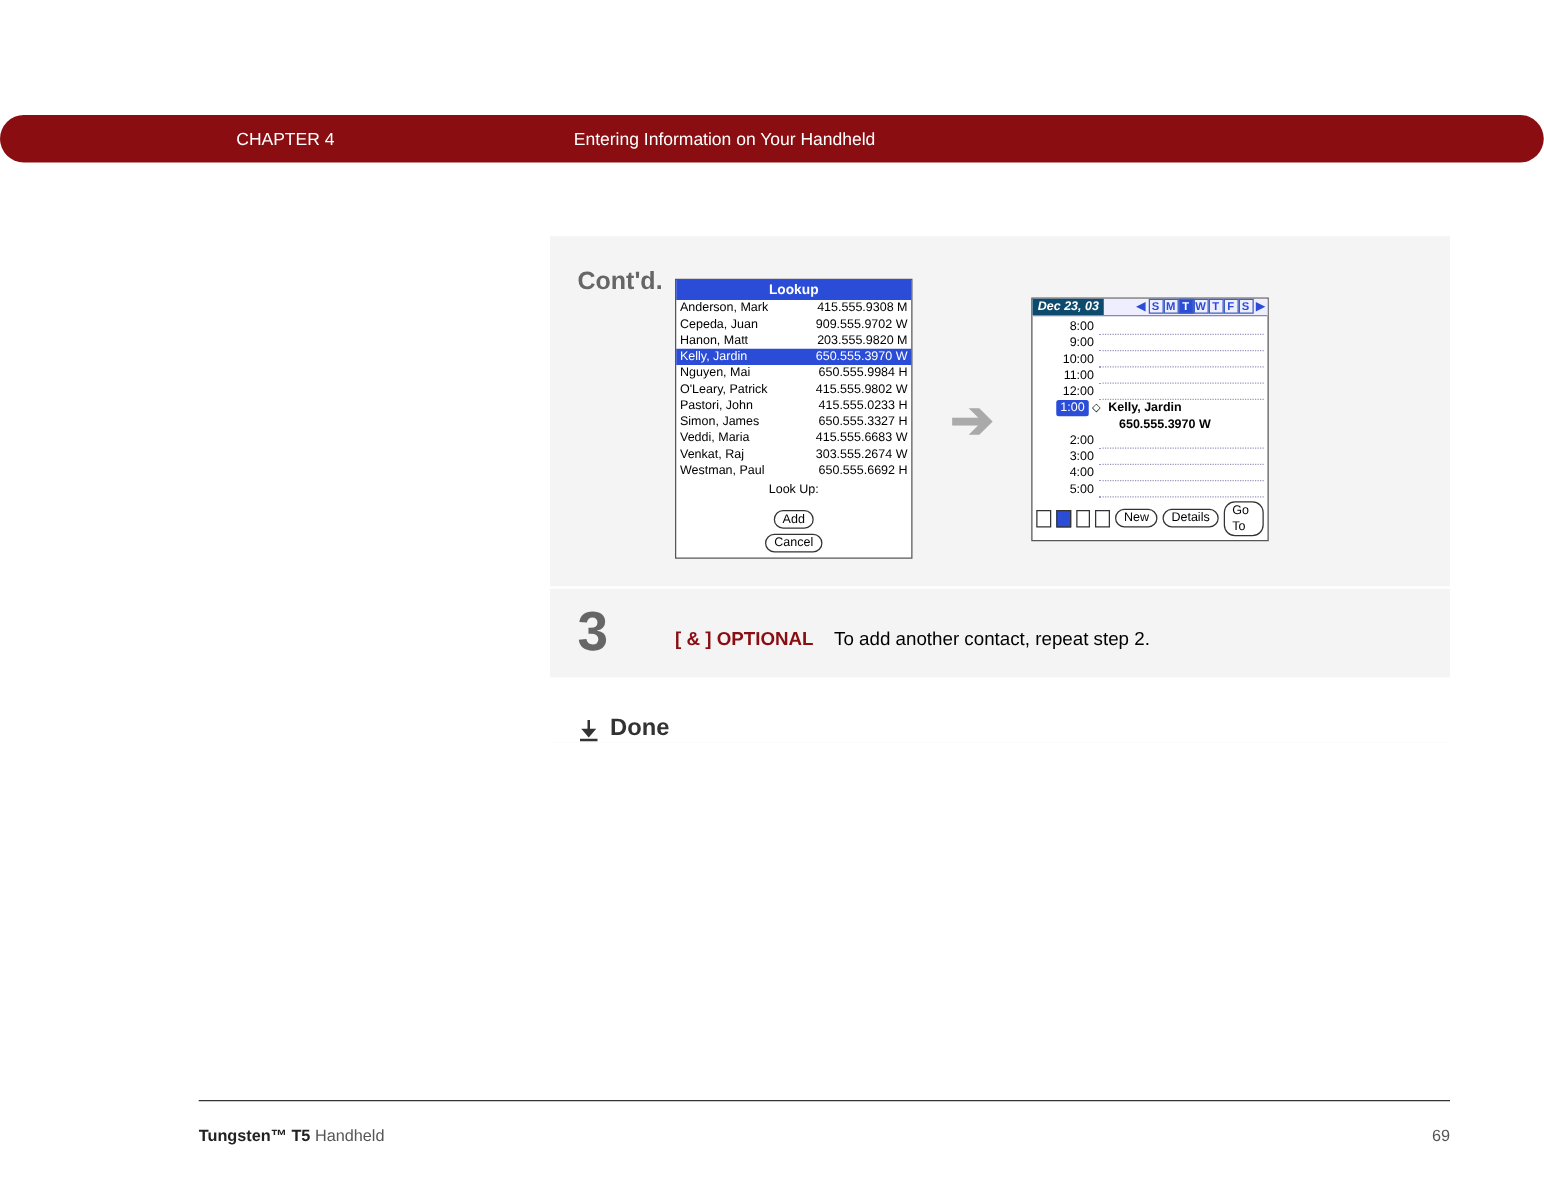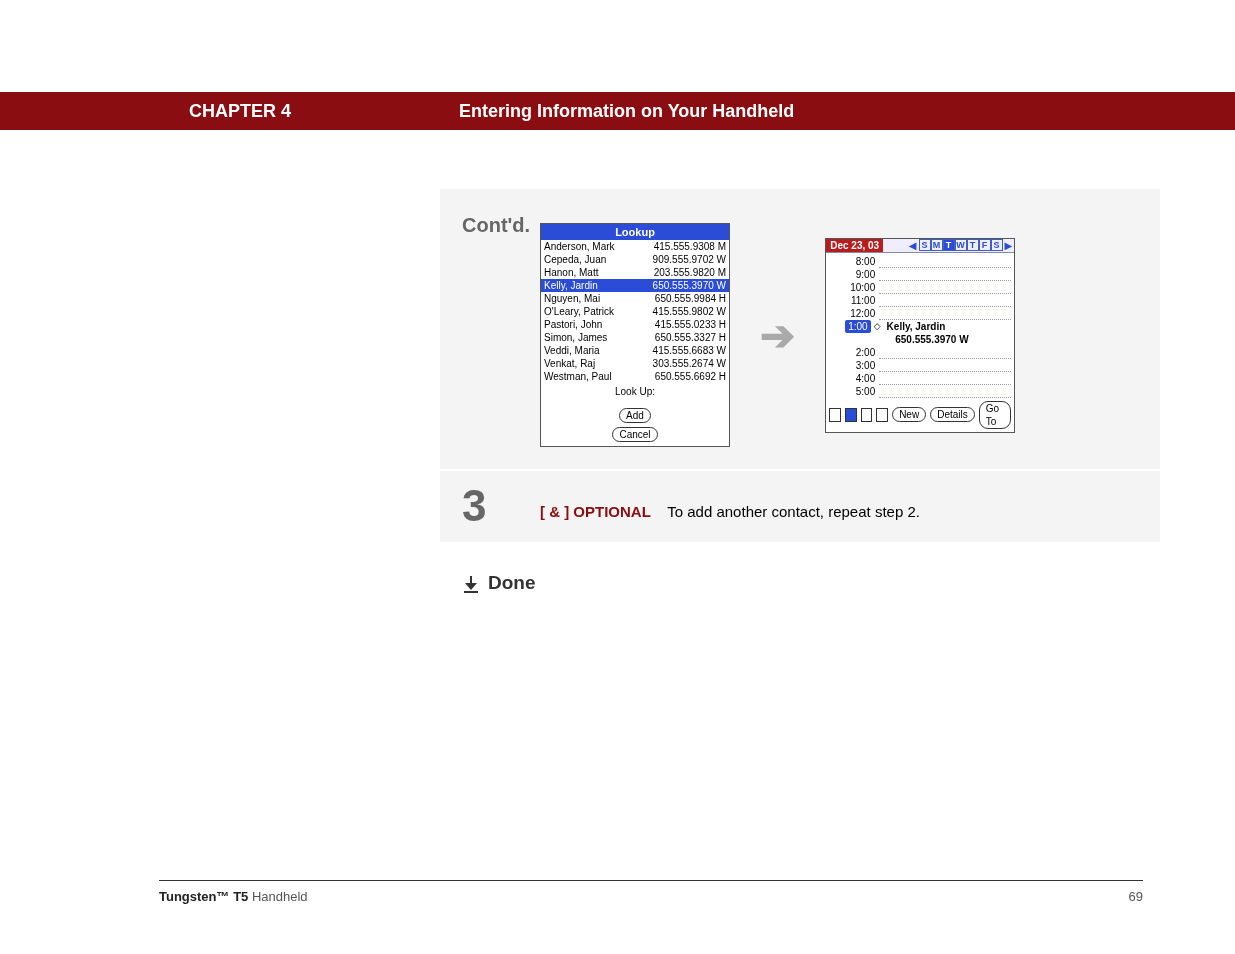--- a/index.html
+++ b/index.html
@@ -10,24 +10,25 @@
     width: 1235px;
     height: 954px;
     position: relative;
   }
   .header-bar {
     position: absolute;
     top: 92px; left: 0; right: 0;
     height: 38px;
     background: #8a0e11;
     color: #fff;
-    font-weight: bold;
+    font-weight: normal;
     display: flex;
     align-items: center;
-    font-size: 18px;
+    font-size: 14px;
+    border-radius: 19px;
   }
   .chapter { position:absolute; left: 189px; }
   .section-title { position:absolute; left:459px; }
 
   .steps-box {
     position: absolute;
     top: 189px; left: 440px;
     width: 720px;
     background: #f4f4f4;
     font-size: 15px;
@@ -94,46 +95,47 @@
     background:#fff;
     color:#000;
   }
   .cal-head {
     display:flex; align-items:center;
     background:#eef;
     border-bottom:1px solid #88a;
     font-size:10px;
   }
   .cal-date {
-    background:#b91c1c; color:#fff; font-weight:bold;
+    background:#0c4a6e; color:#fff; font-weight:bold;
     padding:1px 4px;
+    font-style:italic;
   }
   .cal-nav { display:flex; gap:0; font-weight:bold;}
   .cal-day { border:1px solid #4060c0; width:12px; text-align:center; color:#2a4cd7; font-size:9px;}
   .cal-day.sel { background:#2a4cd7; color:#fff; }
   .cal-tri { color:#2a4cd7; padding:0 2px; font-size:10px;}
   .cal-body { padding:2px 3px 0 3px;}
   .cal-row { display:flex; align-items:flex-end; line-height:13px;margin-left:16px;}
   .cal-time { width:34px; text-align:right; padding-right:4px; font-size:10px;}
   .cal-time.sel { background:#2a4cd7; color:#fff; border-radius:2px; padding:0 3px; width:auto; margin-right:3px;}
   .cal-line { flex:1; border-bottom:1px dotted #99b; height:10px;}
   .cal-event { font-weight:bold; font-size:10px; margin-left:6px;}
   .cal-footer { display:flex; gap:4px; padding:3px; align-items:center;}
   .view-ico {
     width:16px; height:14px; border:1px solid #333;
     display:inline-block; background:#fff; position:relative;
   }
   .view-ico.sel { background:#2a4cd7; }
 
   .footer {
     position:absolute;
-    left:159px; right:92px;
+    left:159px; right:75px;
     top:880px;
     border-top:1px solid #333;
-    padding-top:8px;
+    padding-top:20px;
     font-size:13px;
     color:#555;
     display:flex;
     justify-content:space-between;
   }
   .footer .prod b { color:#222; }
 
   .down-arrow-icon {
     width:18px; height:18px; position:relative; display:inline-block;
     margin-top:3px;

